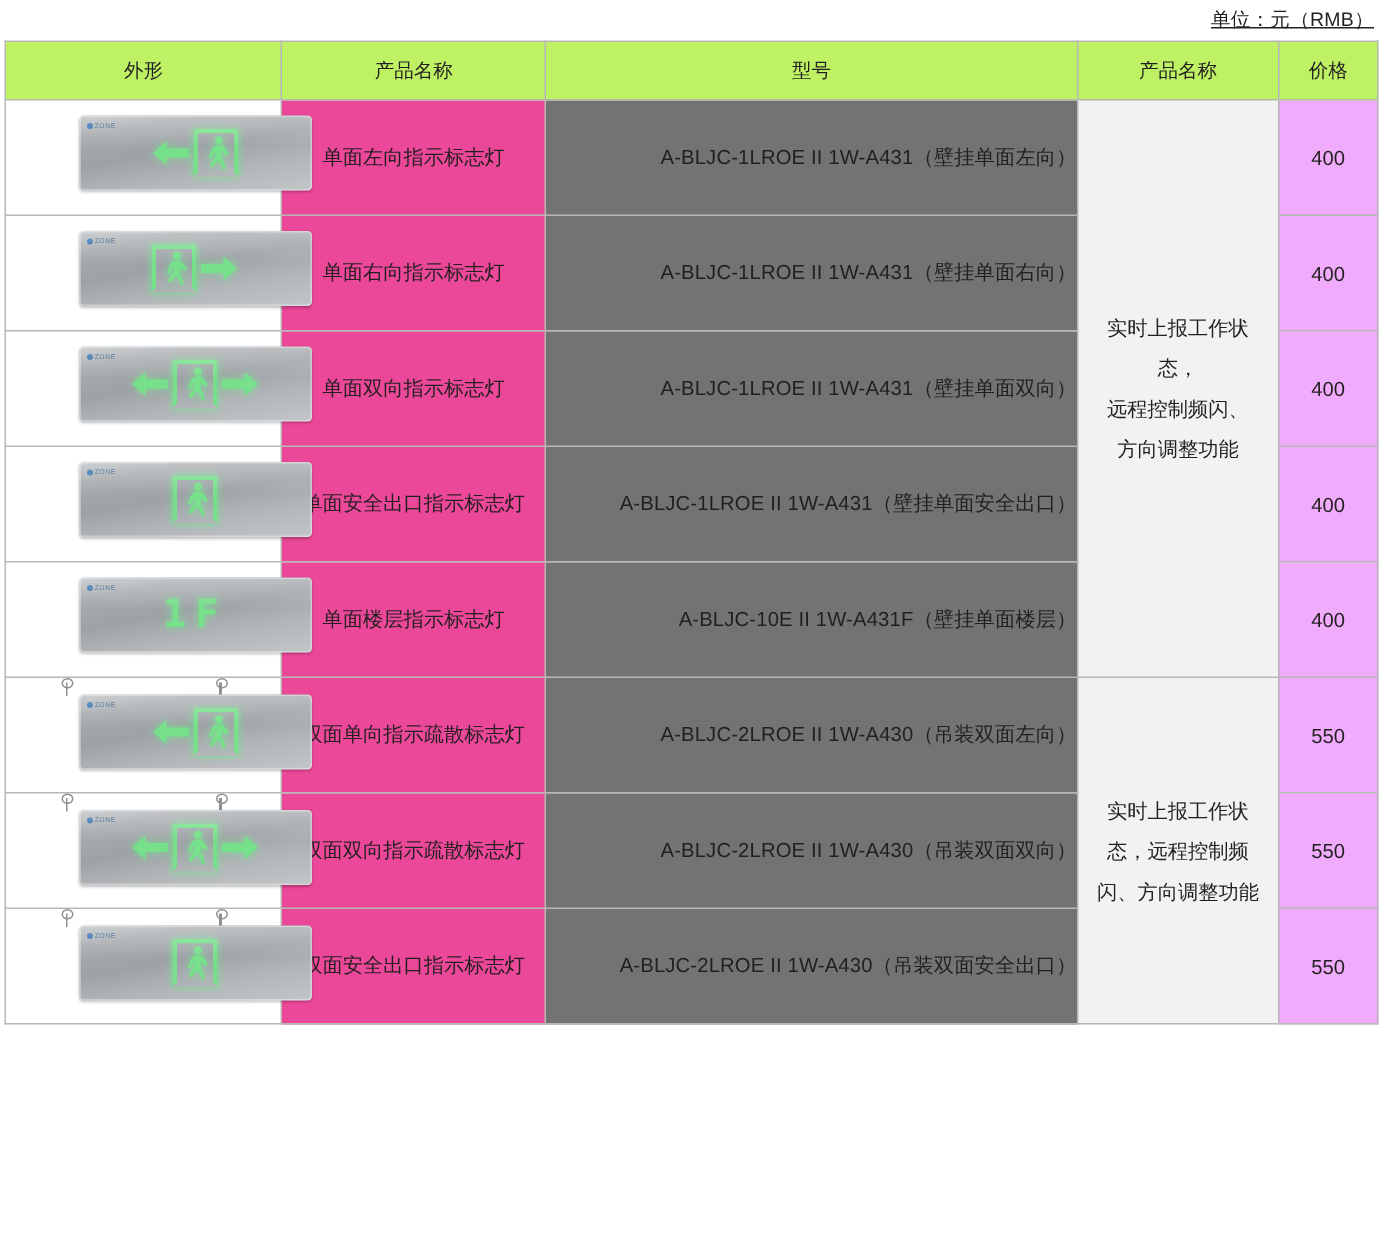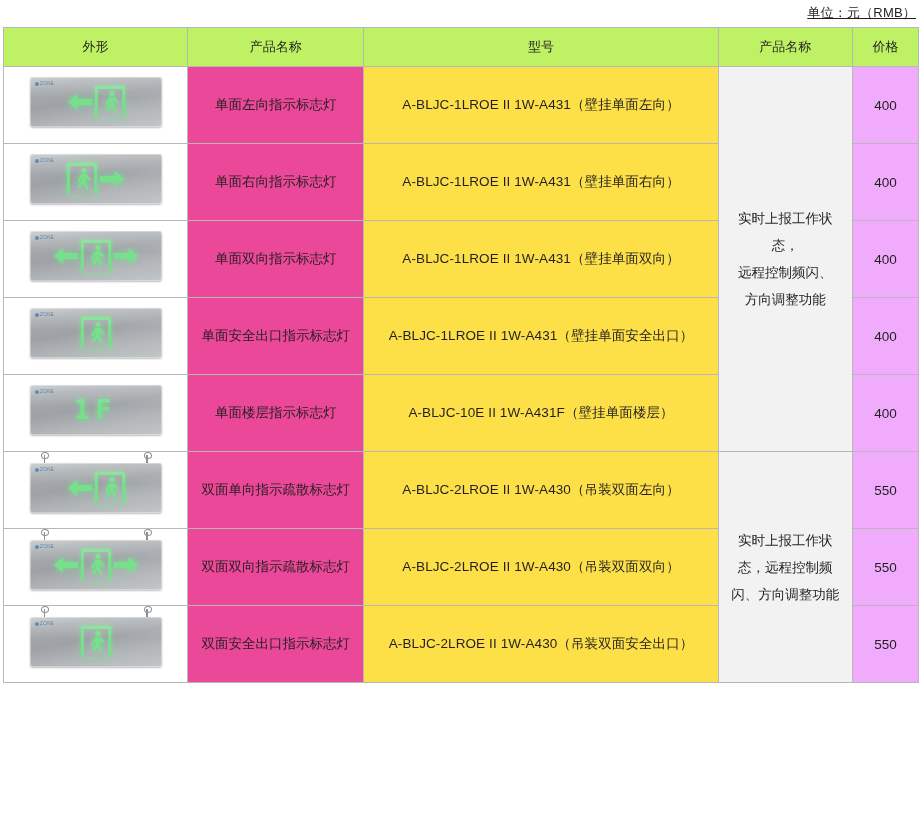--- a/index.html
+++ b/index.html
@@ -50,40 +50,41 @@
     font-size: 14px;
   }
   .col-img   { width: 184px; }
   .col-name  { width: 176px; }
   .col-model { width: 354px; }
   .col-func  { width: 134px; }
   .col-price { width: 66px; }
 
   tbody td.cell-img   { height: 76px; background: #ffffff; }
   tbody td.cell-name  { background: #ec4899; font-size: 13.5px; line-height: 1.4; }
-  tbody td.cell-model { background: #fde047; font-size: 13.5px; letter-spacing: 0.1px; }
+  tbody td.cell-model { background: #737373; font-size: 13.5px; letter-spacing: 0.1px; text-align: right; }
   tbody td.cell-func  { background: #f2f2f2; font-size: 13.5px; line-height: 2.0; padding: 12px 8px; }
   tbody td.cell-price { background: #f0abfc; font-size: 13.5px; }
 
   
   .lamp-wrap {
     position: relative;
     width: 132px;
     height: 56px;
     margin: 0 auto;
   }
   .lamp-wrap.double { height: 62px; padding-top: 8px; }
   .lamp {
     position: relative;
-    width: 132px;
+    width: 155px;
     height: 50px;
     border-radius: 3px;
     background: linear-gradient(170deg, #b9bdc0 0%, #a7abae 18%, #9ea2a6 45%, #b2b6b9 70%, #c2c6c8 100%);
     box-shadow: inset 0 0 0 1px rgba(255,255,255,0.35), 0 1px 2px rgba(0,0,0,0.25);
     overflow: hidden;
+    margin-left: 23px;
   }
   .lamp::after {
     content: "";
     position: absolute;
     left: 0; top: 0; right: 0; height: 42%;
     background: linear-gradient(180deg, rgba(255,255,255,0.30), rgba(255,255,255,0));
     pointer-events: none;
   }
   .lamp .brand {
     position: absolute;

